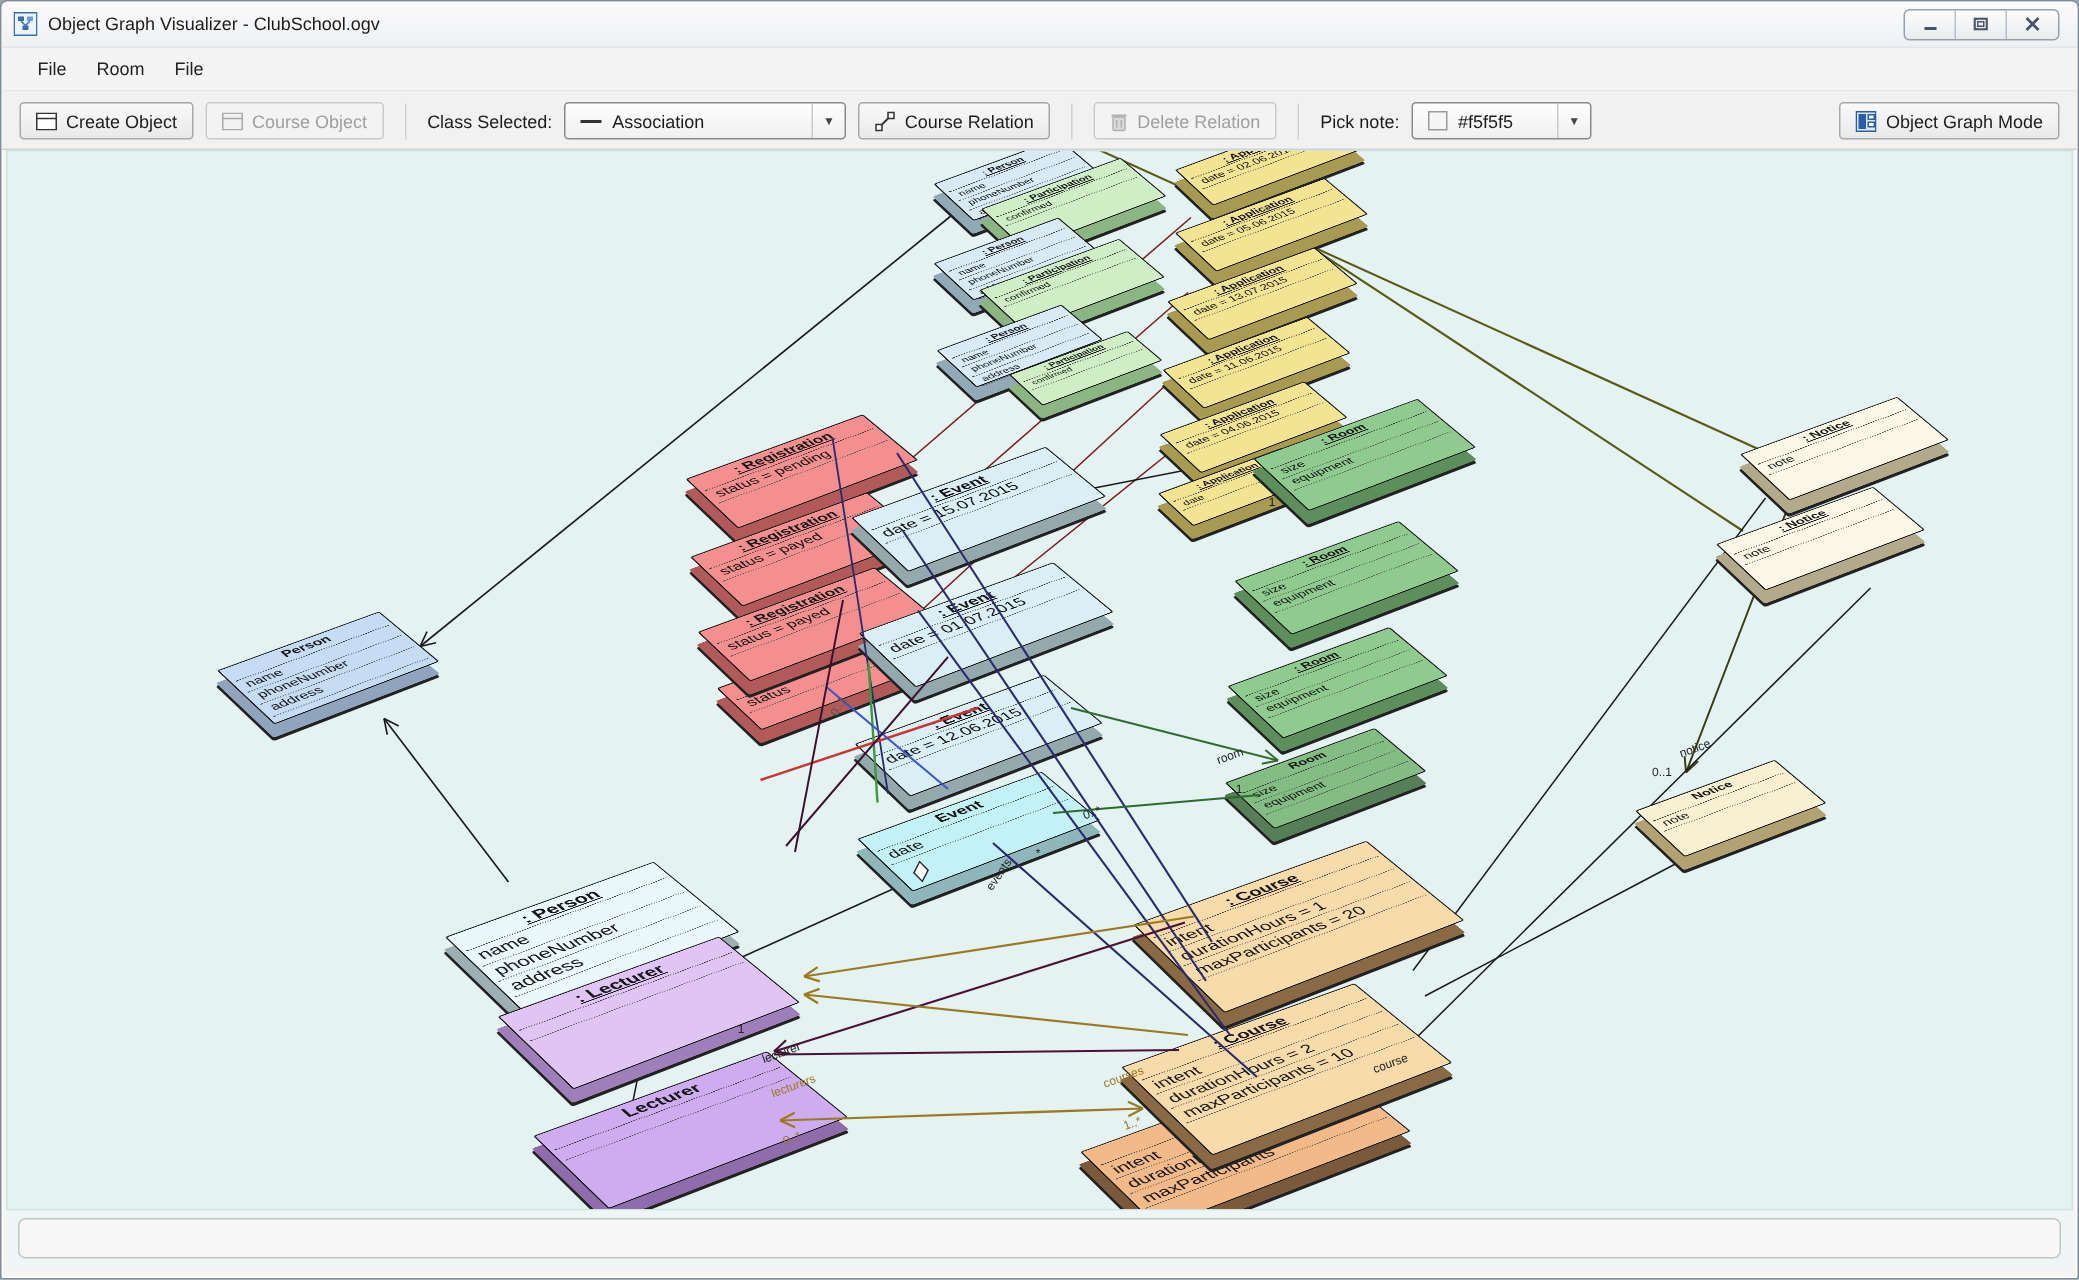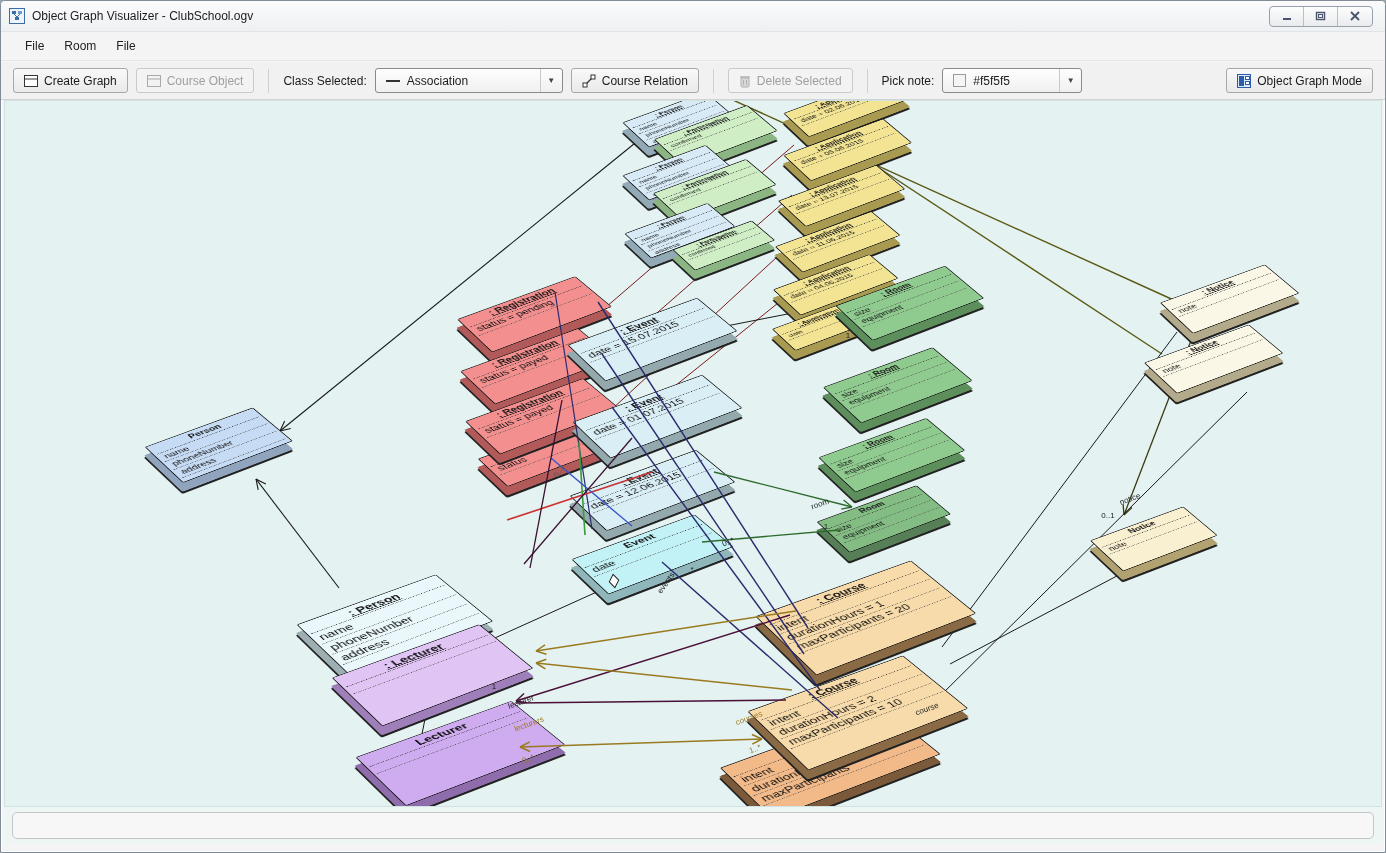--- a/index.html
+++ b/index.html
@@ -98,21 +98,21 @@
     <span class="menu-item">Room</span>
     <span class="menu-item">File</span>
   </div>
 
   <div id="toolbar">
     <button class="tbtn">
       <svg class="icon-svg" width="14" height="12" viewBox="0 0 14 12">
         <rect x="0.5" y="0.5" width="13" height="11" fill="#fff" stroke="#333"></rect>
           <line x1="0.5" y1="4" x2="13.5" y2="4" stroke="#333"></line>
       </svg>
-      <span>Create Graph</span>
+      <span>Create Object</span>
     </button>
     <button class="tbtn disabled">
       <svg class="icon-svg" width="14" height="12" viewBox="0 0 14 12">
         <rect x="0.5" y="0.5" width="13" height="11" fill="#f2f2f2" stroke="#aaa"></rect>
           <line x1="0.5" y1="4" x2="13.5" y2="4" stroke="#aaa"></line>
       </svg>
       <span>Course Object</span>
     </button>
     <div class="tsep"></div>
     <span class="tlabel">Class Selected:</span>
@@ -132,25 +132,25 @@
       <span>Course Relation</span>
     </button>
     <div class="tsep"></div>
     <button class="tbtn disabled">
       <svg class="icon-svg" width="12" height="14" viewBox="0 0 12 14">
         <rect x="2" y="4" width="8" height="9" rx="1" fill="#d9d9d9" stroke="#b0b0b0"></rect>
         <line x1="1" y1="3" x2="11" y2="3" stroke="#b0b0b0" stroke-width="1.5"></line>
         <line x1="4.5" y1="6" x2="4.5" y2="11" stroke="#b0b0b0"></line>
         <line x1="7.5" y1="6" x2="7.5" y2="11" stroke="#b0b0b0"></line>
       </svg>
-      <span>Delete Selected</span>
+      <span>Delete Relation</span>
     </button>
     <div class="tsep"></div>
     <span class="tlabel">Pick note:</span>
-    <div class="combo" style="width:140px">
+    <div class="combo" style="width:120px">
       <span class="cval" style="flex:1">
         <span class="swatch"></span>
         <span>#f5f5f5</span>
       </span>
       <span class="carr">▼</span>
     </div>
     <div class="spacer"></div>
     <button class="tbtn">
       <svg class="icon-svg" width="14" height="14" viewBox="0 0 14 14">
         <rect x="0.5" y="0.5" width="13" height="13" fill="#dce9f8" stroke="#2a5caa"></rect>

